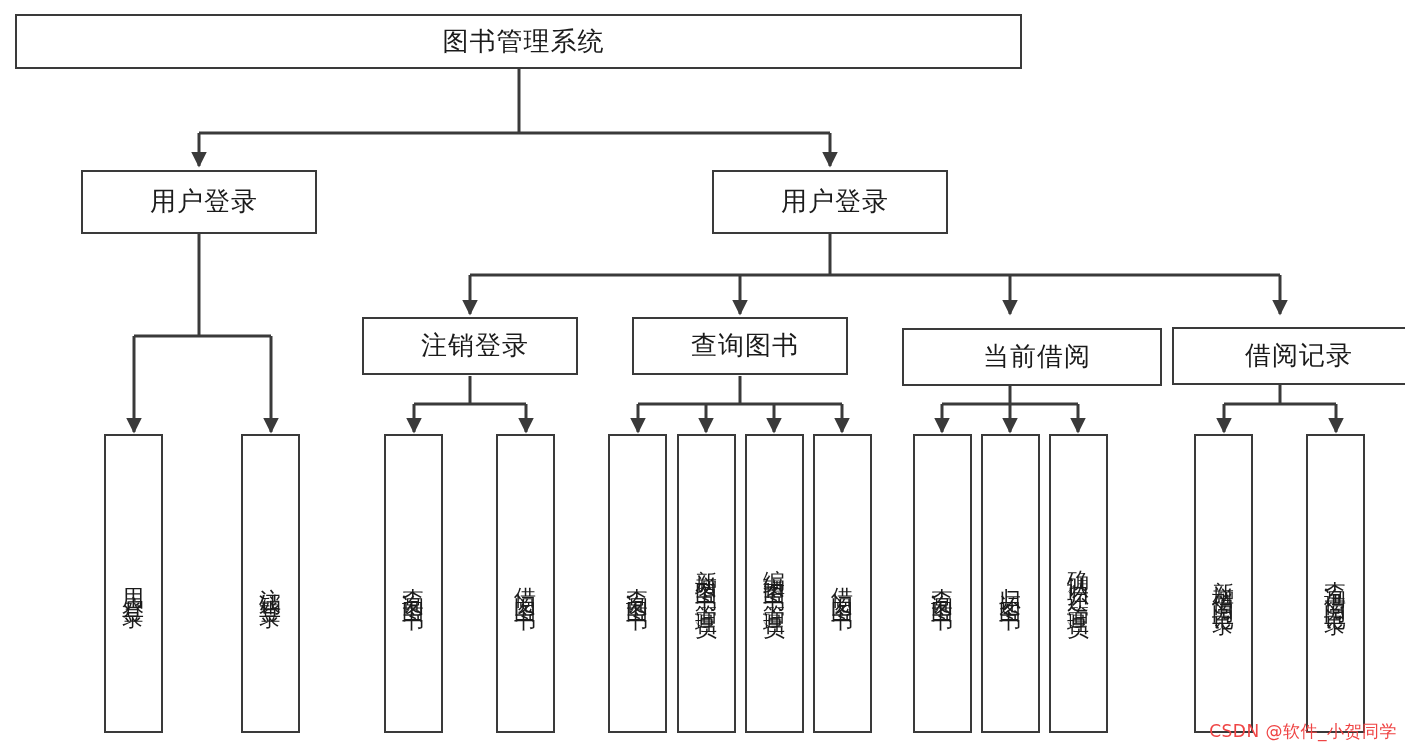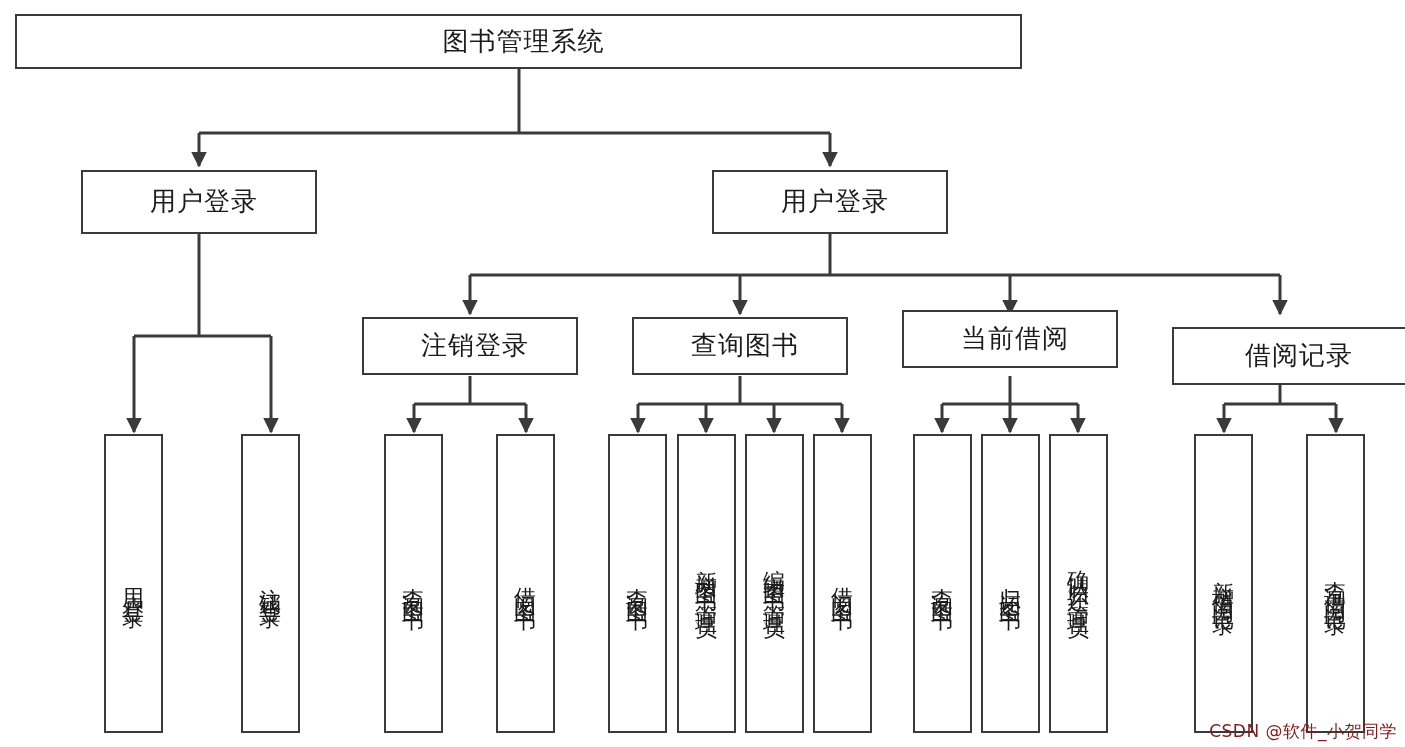--- a/index.html
+++ b/index.html
@@ -56,21 +56,21 @@
   .node.vert > span {
     writing-mode: vertical-rl;
     text-orientation: upright;
     display: block;
   }
   .watermark {
     position: absolute;
     right: 8px;
     bottom: 4px;
     font-size: 17px;
-    color: #7f1d1d;
+    color: #ef4444;
     letter-spacing: 0.5px;
     white-space: nowrap;
   }
 </style>
 </head>
 <body>
 
 <div id="canvas">
 
   <svg class="wires" viewBox="0 0 1405 747" xmlns="http://www.w3.org/2000/svg">
@@ -133,21 +133,21 @@
   <div class="node horiz" style="left:712px; top:170px; width:236px; height:64px;">
     <span>用户登录</span>
   </div>
 
   <div class="node horiz" style="left:362px; top:317px; width:216px; height:58px;">
     <span>注销登录</span>
   </div>
   <div class="node horiz" style="left:632px; top:317px; width:216px; height:58px;">
     <span>查询图书</span>
   </div>
-  <div class="node horiz" style="left:902px; top:310px; width:216px; height:58px;">
+  <div class="node horiz" style="left:902px; top:328px; width:260px; height:58px;">
     <span>当前借阅</span>
   </div>
   <div class="node horiz" style="left:1172px; top:327px; width:244px; height:58px;">
     <span>借阅记录</span>
   </div>
 
   <div class="node vert" style="left:104px; top:434px; width:59px; height:299px;">
     <span>用户登录</span>
   </div>
   <div class="node vert" style="left:241px; top:434px; width:59px; height:299px;">

